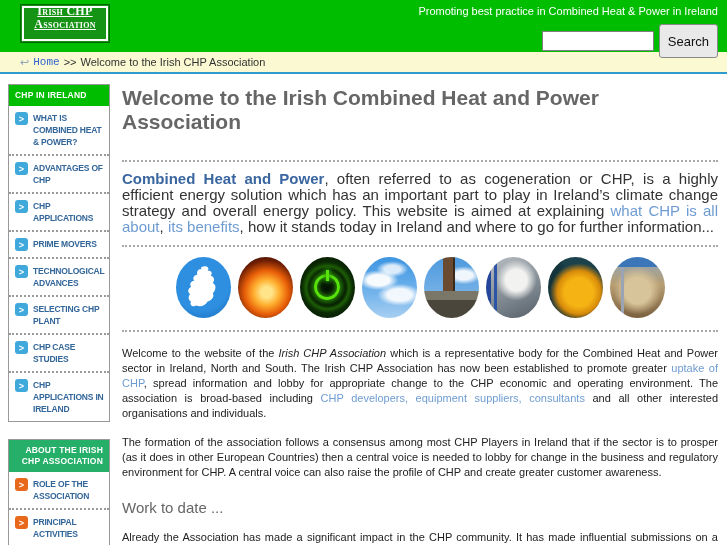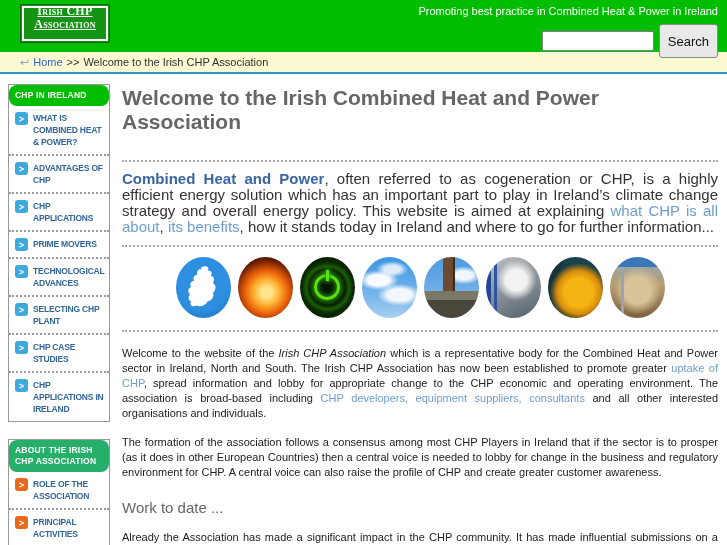--- a/index.html
+++ b/index.html
@@ -16,34 +16,34 @@
   .tagline { position:absolute; right:9px; top:5px; color:#fff; font-size:11px;margin-left:28px; }
   .searchrow { position:absolute; right:9px; top:24px; display:flex; align-items:center; gap:5px; }
   .searchrow input { width:112px; height:20px; border:1px solid #808080; background:#fff; font-size:11px; padding:0 3px; }
   .searchrow button { height:34px; padding:0 8px; font-size:13px; color:#111;
     background:#e9e9e9; border:1px solid #8a8a8a; border-radius:3px; }
 
   
   .crumbbar { height:22px; background:#FAF9D2; border-bottom:2px solid #2F9ACC;
     display:flex; align-items:center; padding-left:20px; font-size:11px; color:#333; gap:4px; }
   .crumb-icon { color:#8FA6B8; font-size:11px; line-height:1; }
-  .crumb-home { color:#3366CC; }
+  .crumb-home { color:#3366CC;font-family:Liberation Mono, monospace; }
   .crumb-sep { color:#333; }
 
   
   .cols { display:flex; align-items:flex-start; }
   .sidebar { width:102px; margin:10px 0 0 8px; flex:none; }
   .main { flex:1; margin:12px 9px 0 12px; min-width:0; }
 
   
   .sbox { border:1px solid #999; background:#fff; margin-bottom:17px; }
   .sbox .shead { color:#fff; font-size:8.5px; font-weight:bold; letter-spacing:.2px;
-    padding:5px 6px; line-height:11px; text-transform:uppercase;border-radius:8px; }
+    padding:5px 6px; line-height:11px; text-transform:uppercase; }
   .shead.green1 { background:#00BD00; }
-  .shead.green2 { background:#25AF68; }
+  .shead.green2 { background:#25AF68;text-align:right; }
   .sitem { display:flex; gap:5px; padding:6px 4px 6px 6px; align-items:flex-start; cursor:pointer; }
   .sitem + .sitem { border-top:2px dotted #9a9a9a; }
   .arr { flex:none; width:13px; height:13px; border-radius:3px; color:#fff; font-size:9px; font-weight:bold;
     display:flex; align-items:center; justify-content:center; margin-top:0; }
   .arr.blue { background:#3FA9DC; }
   .arr.orange { background:#E8681C; }
   .sitem .lbl { font-size:8.5px; font-weight:bold; color:#336699; line-height:12px;
     letter-spacing:-.2px; text-transform:uppercase; }
 
   

